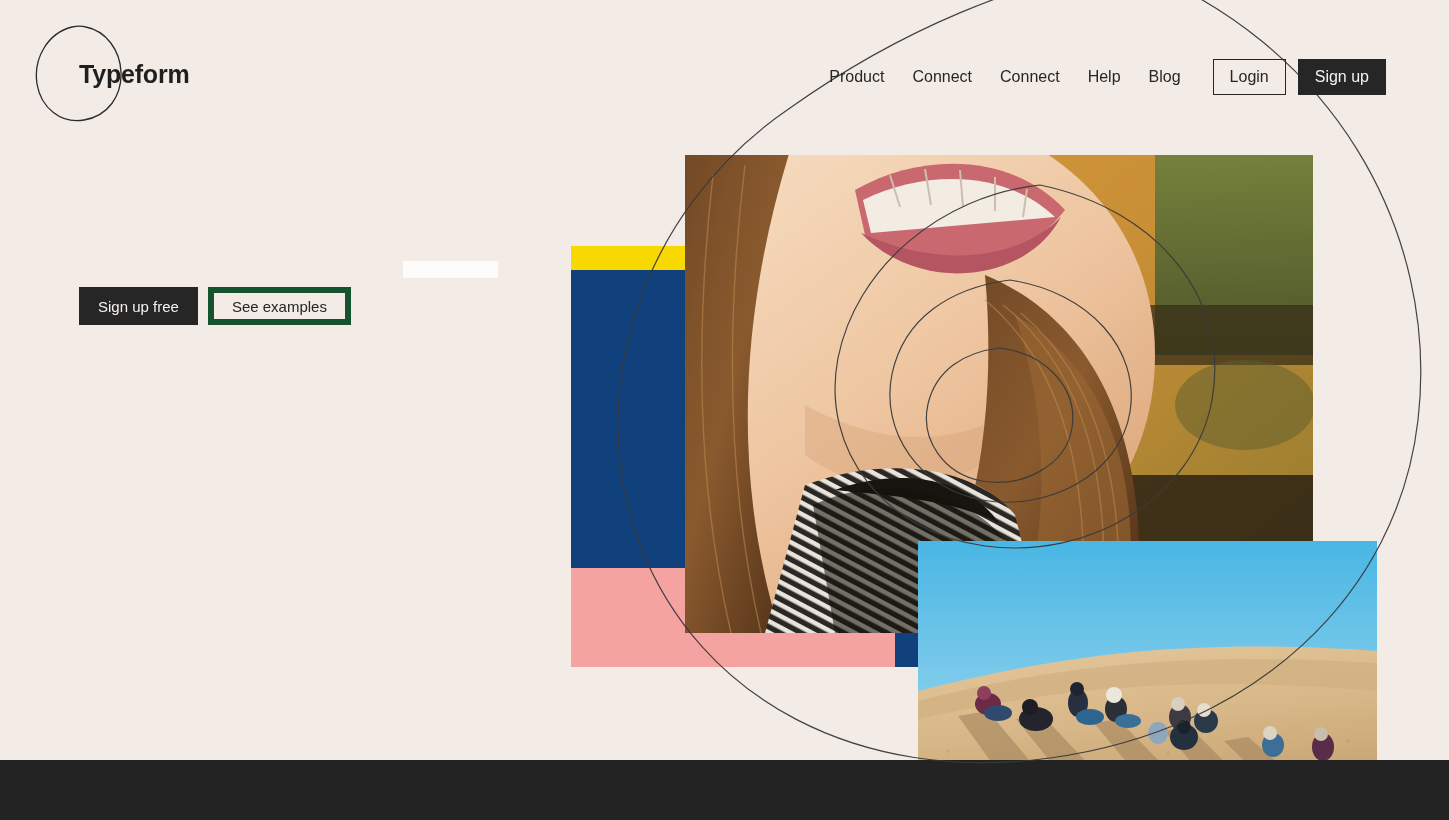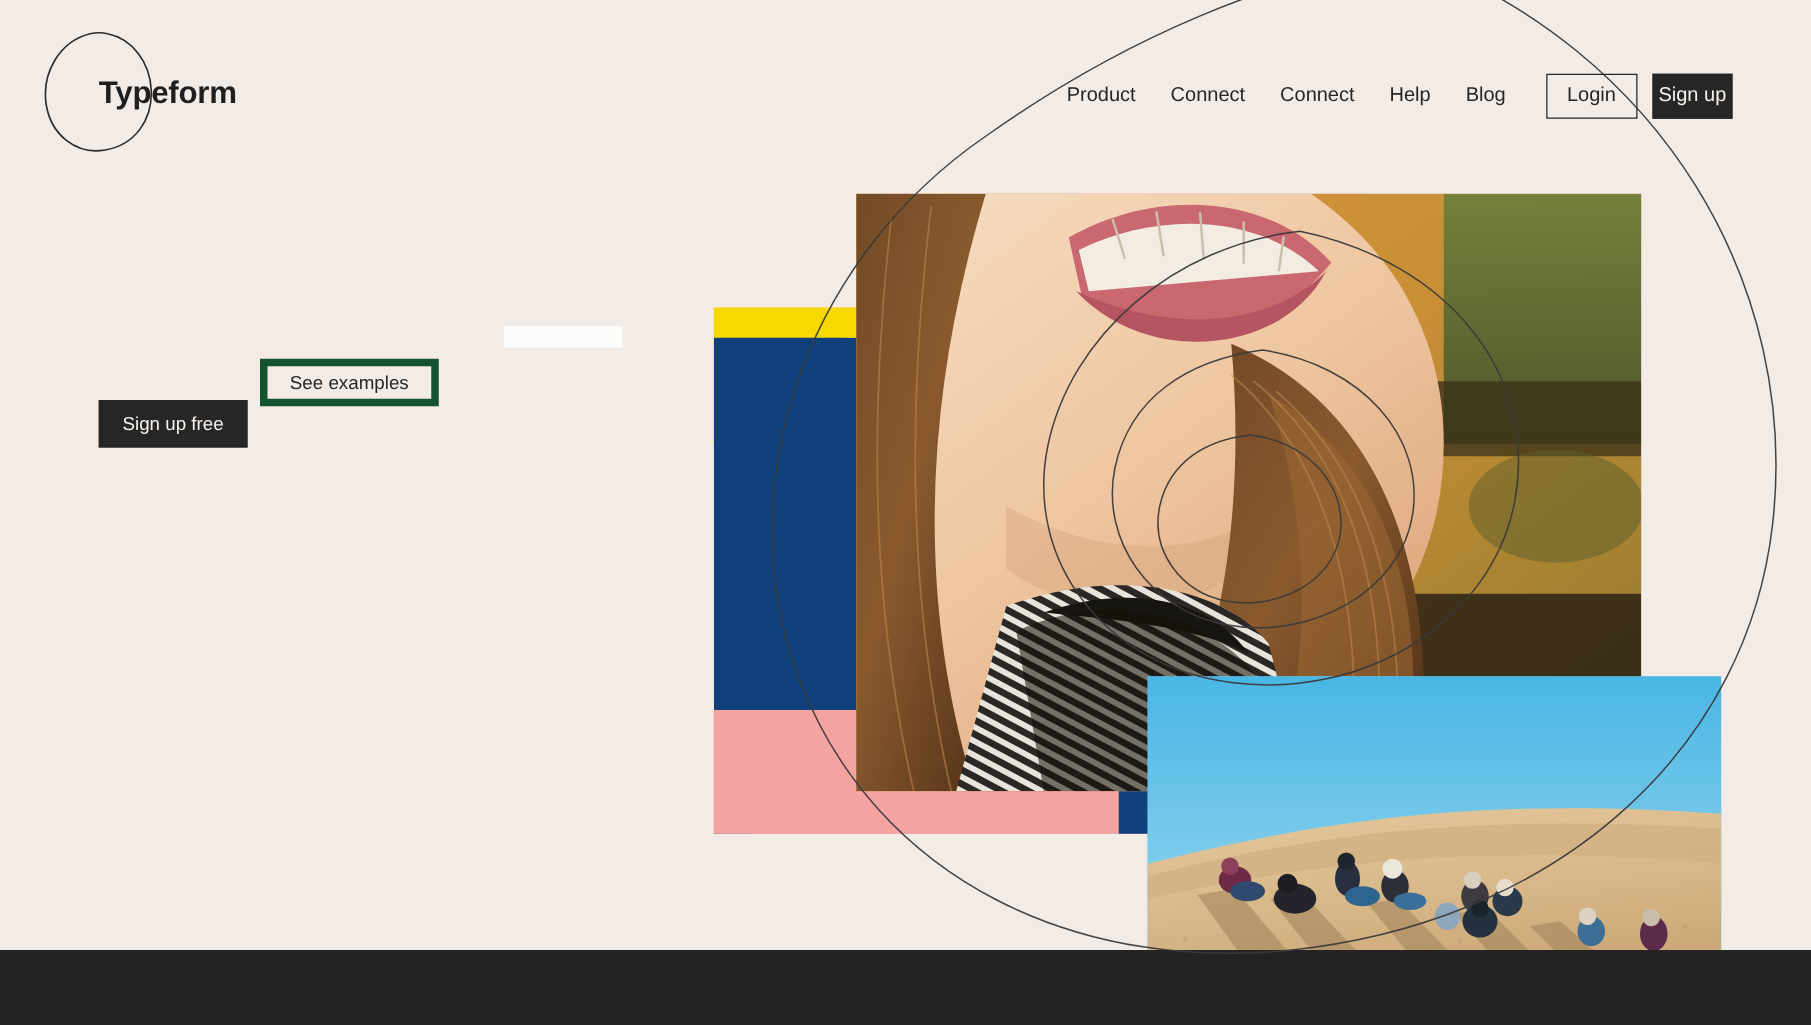--- a/index.html
+++ b/index.html
@@ -98,21 +98,21 @@
     line-height: 34px;
     cursor: pointer;
     font-family: inherit;
     white-space: nowrap;
   }
   .btn-signup {
     font-size: 16px;
     color: #f6f1ec;
     background: #262626;
     border: 1px solid #262626;
-    padding: 0 4px;
+    padding: 0 16px;
     height: 36px;
     line-height: 34px;
     cursor: pointer;
     font-family: inherit;
     white-space: nowrap;
   }
 
   
   .hero-copy {
     position: absolute;
@@ -153,21 +153,20 @@
   .btn-primary {
     background: #262626;
     color: #f6f1ec;
     border: 1px solid #262626;
     font-size: 15px;
     font-family: inherit;
     height: 38px;
     padding: 0 18px;
     cursor: pointer;
     white-space: nowrap;
-    margin-top: 33px;
   }
   .btn-secondary {
     background: transparent;
     color: #262626;
     border: 6px solid #14532d;
     font-size: 15px;
     font-family: inherit;
     height: 38px;
     padding: 0 18px;
     cursor: pointer;

